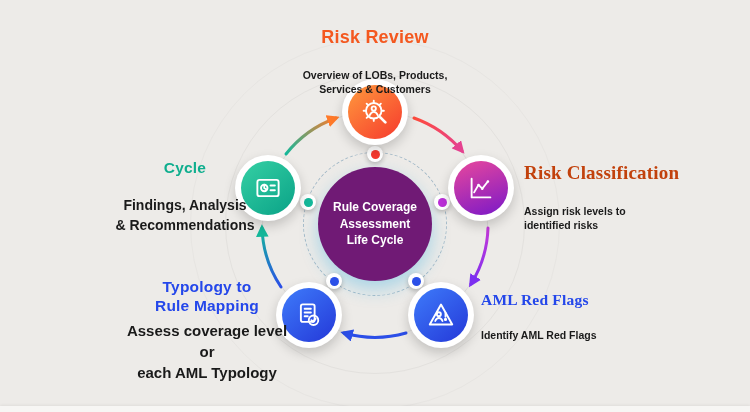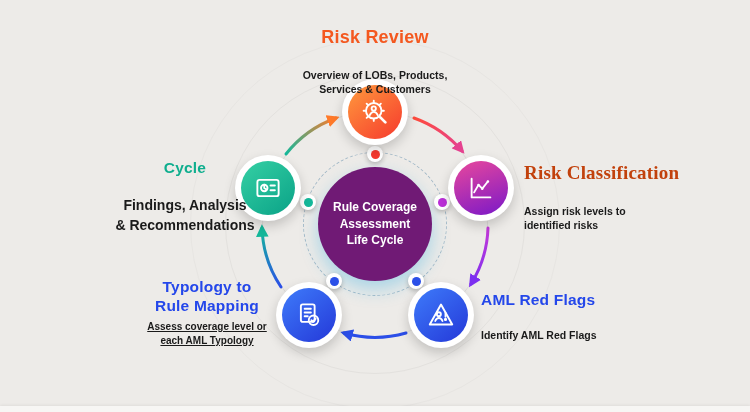--- a/index.html
+++ b/index.html
@@ -57,24 +57,24 @@
   
   .label { position:absolute; }
   .label h3 { font-weight:bold; letter-spacing:.2px; white-space:pre-line; line-height:1.25; }
   .label p  { font-size:10.5px; font-weight:600; color:#1a1a1a; line-height:1.4;
               white-space:pre-line; margin-top:19px; }
   .label-0 { left:225px; top:26px; width:300px; text-align:center; }
   .label-0 h3 { font-size:18px; color:#f4581f; }
   .label-1 { left:524px; top:161px; width:200px; text-align:left; }
   .label-1 h3 { font-size:19px; color:#c2410c;font-family:Liberation Serif, serif; }
   .label-2 { left:481px; top:290px; width:220px; text-align:left; }
-  .label-2 h3 { font-size:15.5px; color:#2447ea; }
+  .label-2 h3 { font-size:15.5px; color:#2447ea;font-family:Liberation Serif, serif; }
   .label-3 { left:121px; top:277px; width:172px; text-align:center; }
   .label-3 h3 { font-size:15.5px; color:#2447ea; }
-  .label-3 p { margin-top:4px; font-size:10px;text-decoration:underline; }
+  .label-3 p { margin-top:4px; font-size:15px; }
   .label-4 { left:109px; top:158px; width:152px; text-align:center; }
   .label-4 h3 { font-size:15.5px; color:#0fae8e; }
   .label-4 p { font-size:14px; }
 
   .bottom-edge { position:absolute; left:0; bottom:0; width:750px; height:6px;
                  background:#f7f6f4; box-shadow:0 -1px 3px rgba(0,0,0,.06); }
 </style>
 </head>
 <body>
 

